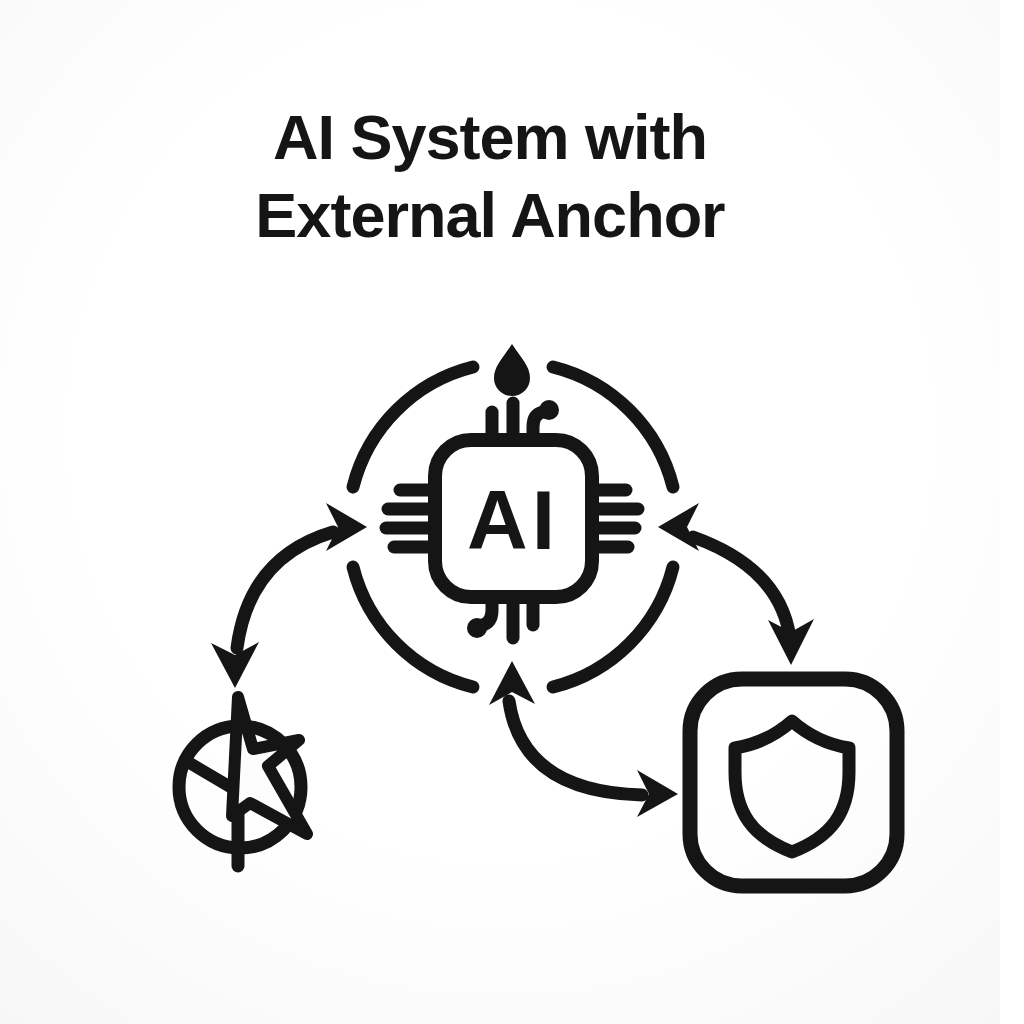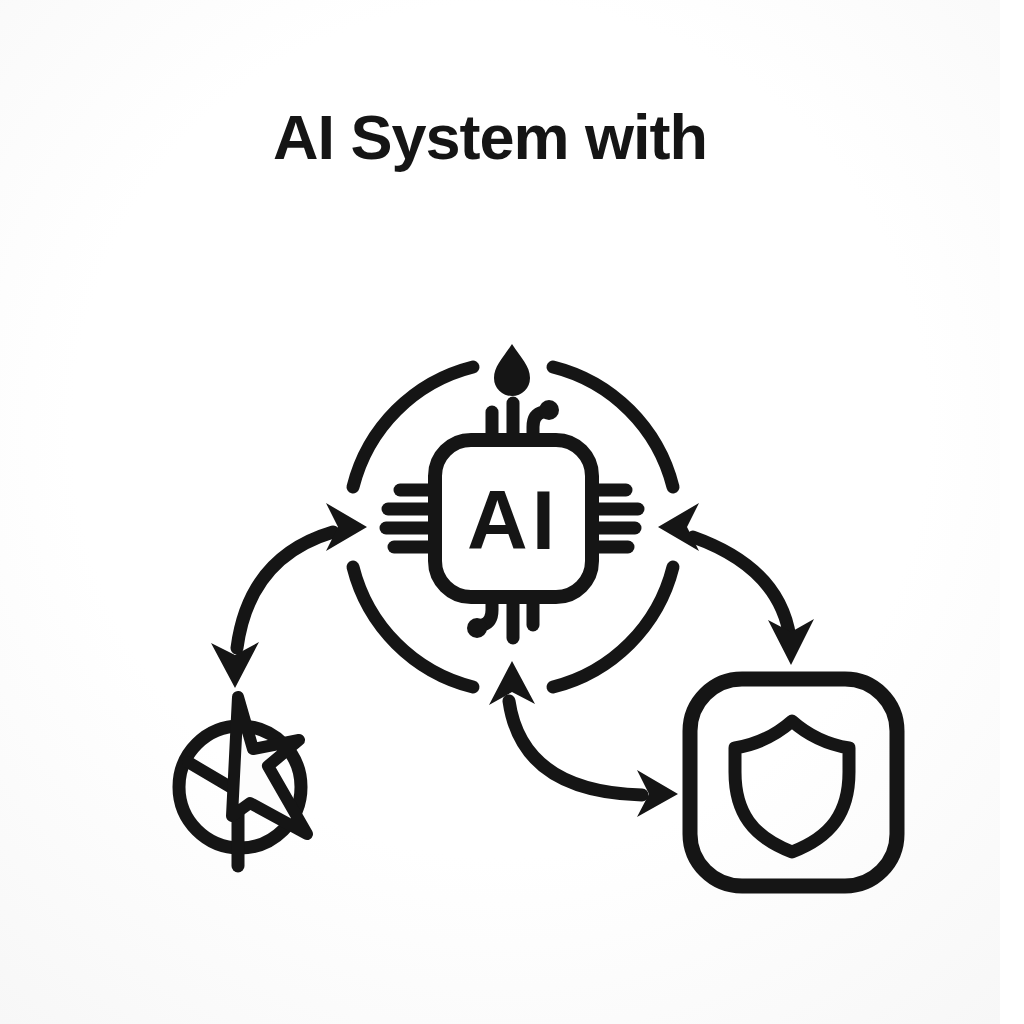--- a/index.html
+++ b/index.html
@@ -51,20 +51,21 @@
     letter-spacing: 4px;
   }
 </style>
 </head>
 <body>
 
 <div class="canvas">
 
   <div class="title">
     <div>AI System with</div>
+    <div>External Anchor</div>
   </div>
 
   <svg class="diagram-svg" viewBox="0 0 1024 1024">
 
     <g>
       <path class="stroke w13" d="M 353 487 A 165 165 0 0 1 473 367"></path>
       <path class="stroke w13" d="M 553 367 A 165 165 0 0 1 673 487"></path>
       <path class="stroke w13" d="M 673 567 A 165 165 0 0 1 553 687"></path>
       <path class="stroke w13" d="M 473 687 A 165 165 0 0 1 353 567"></path>
       <path class="fill" d="M 512 344 C 521 358 530 366 530 378 A 18 18 0 1 1 494 378 C 494 366 503 358 512 344 Z"></path>

